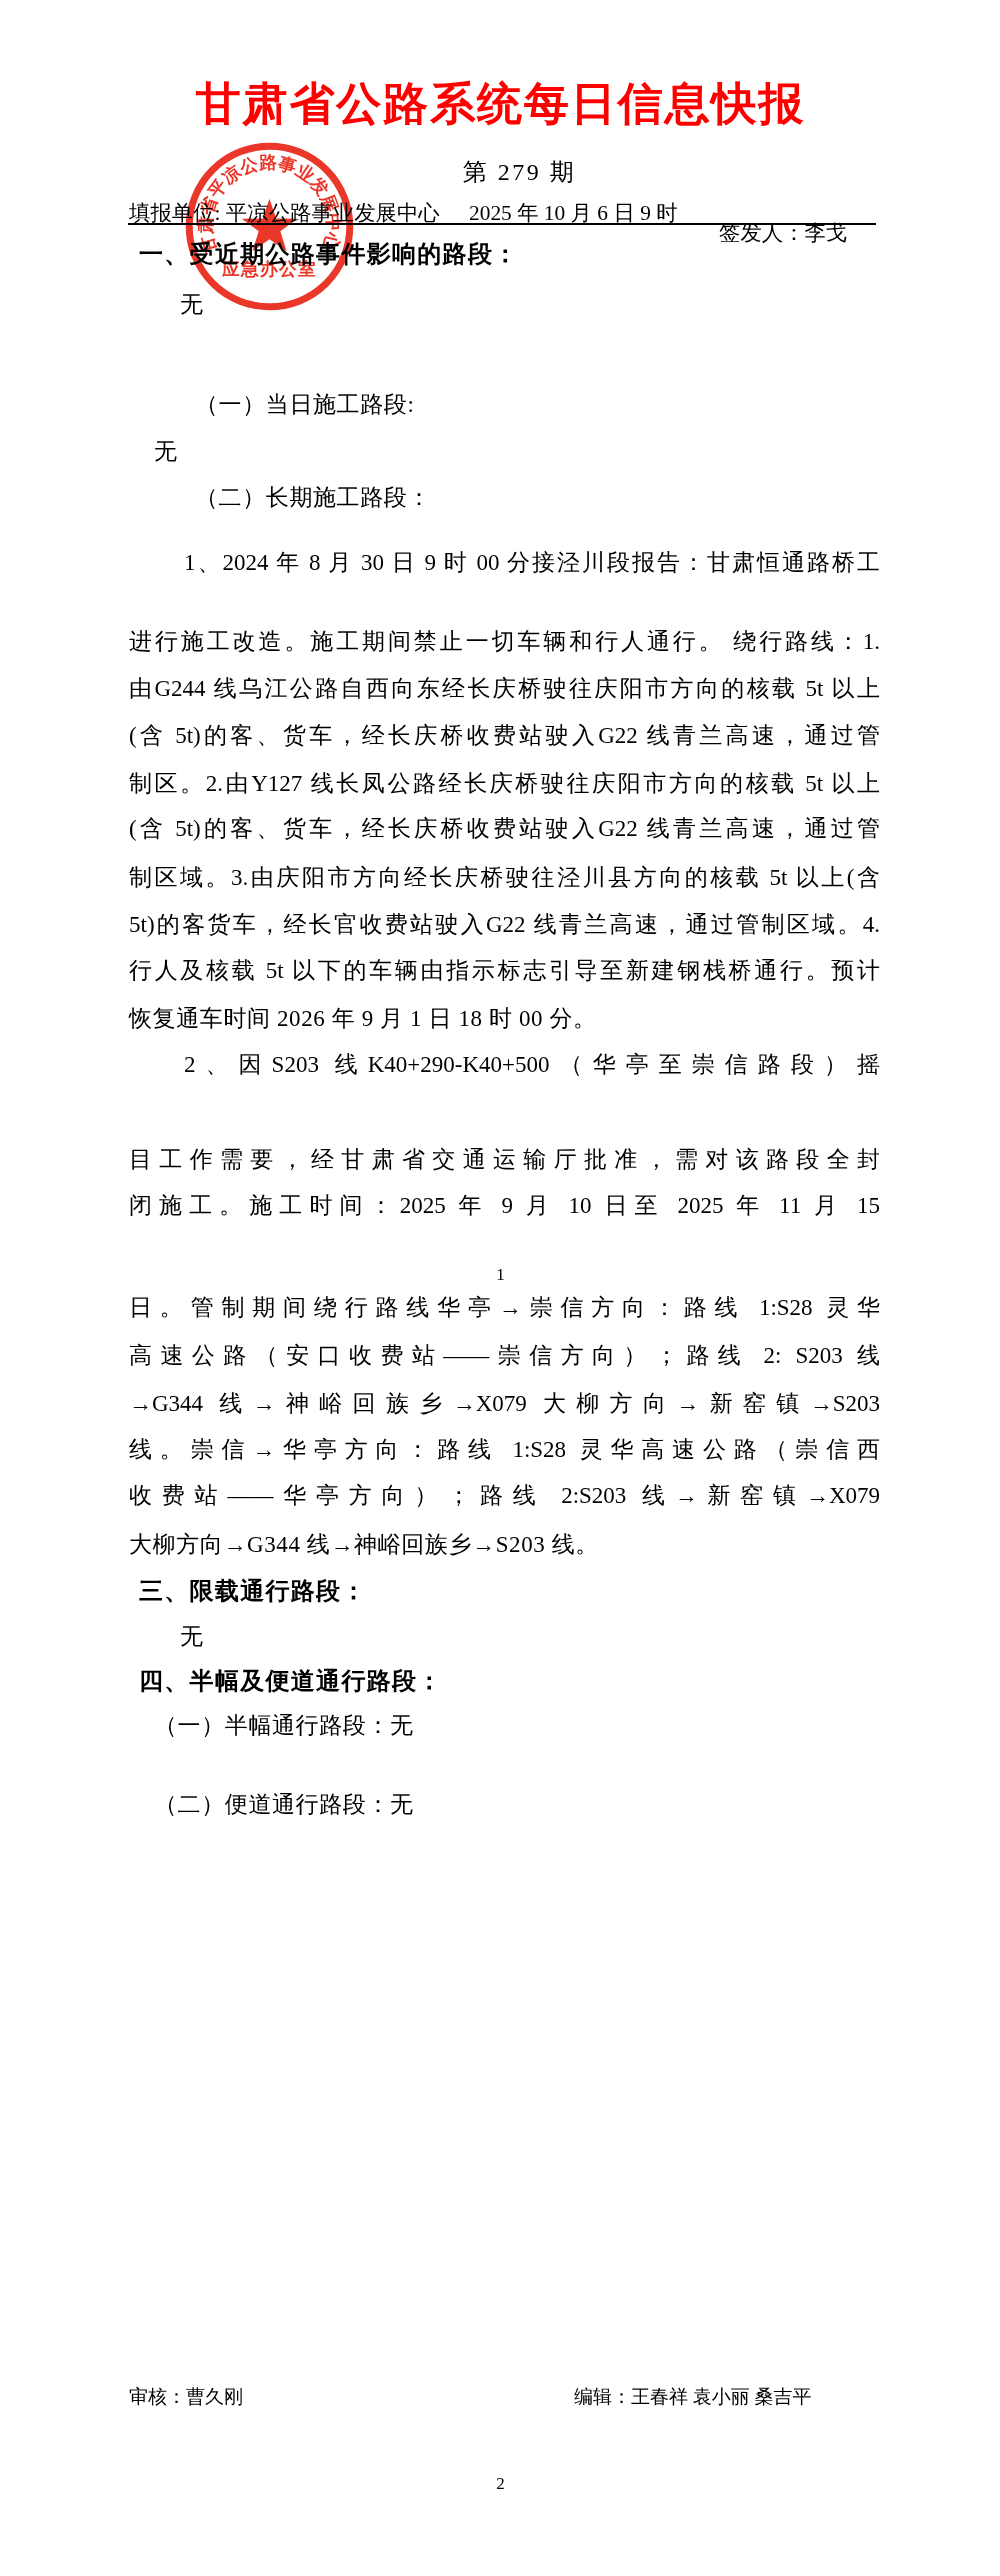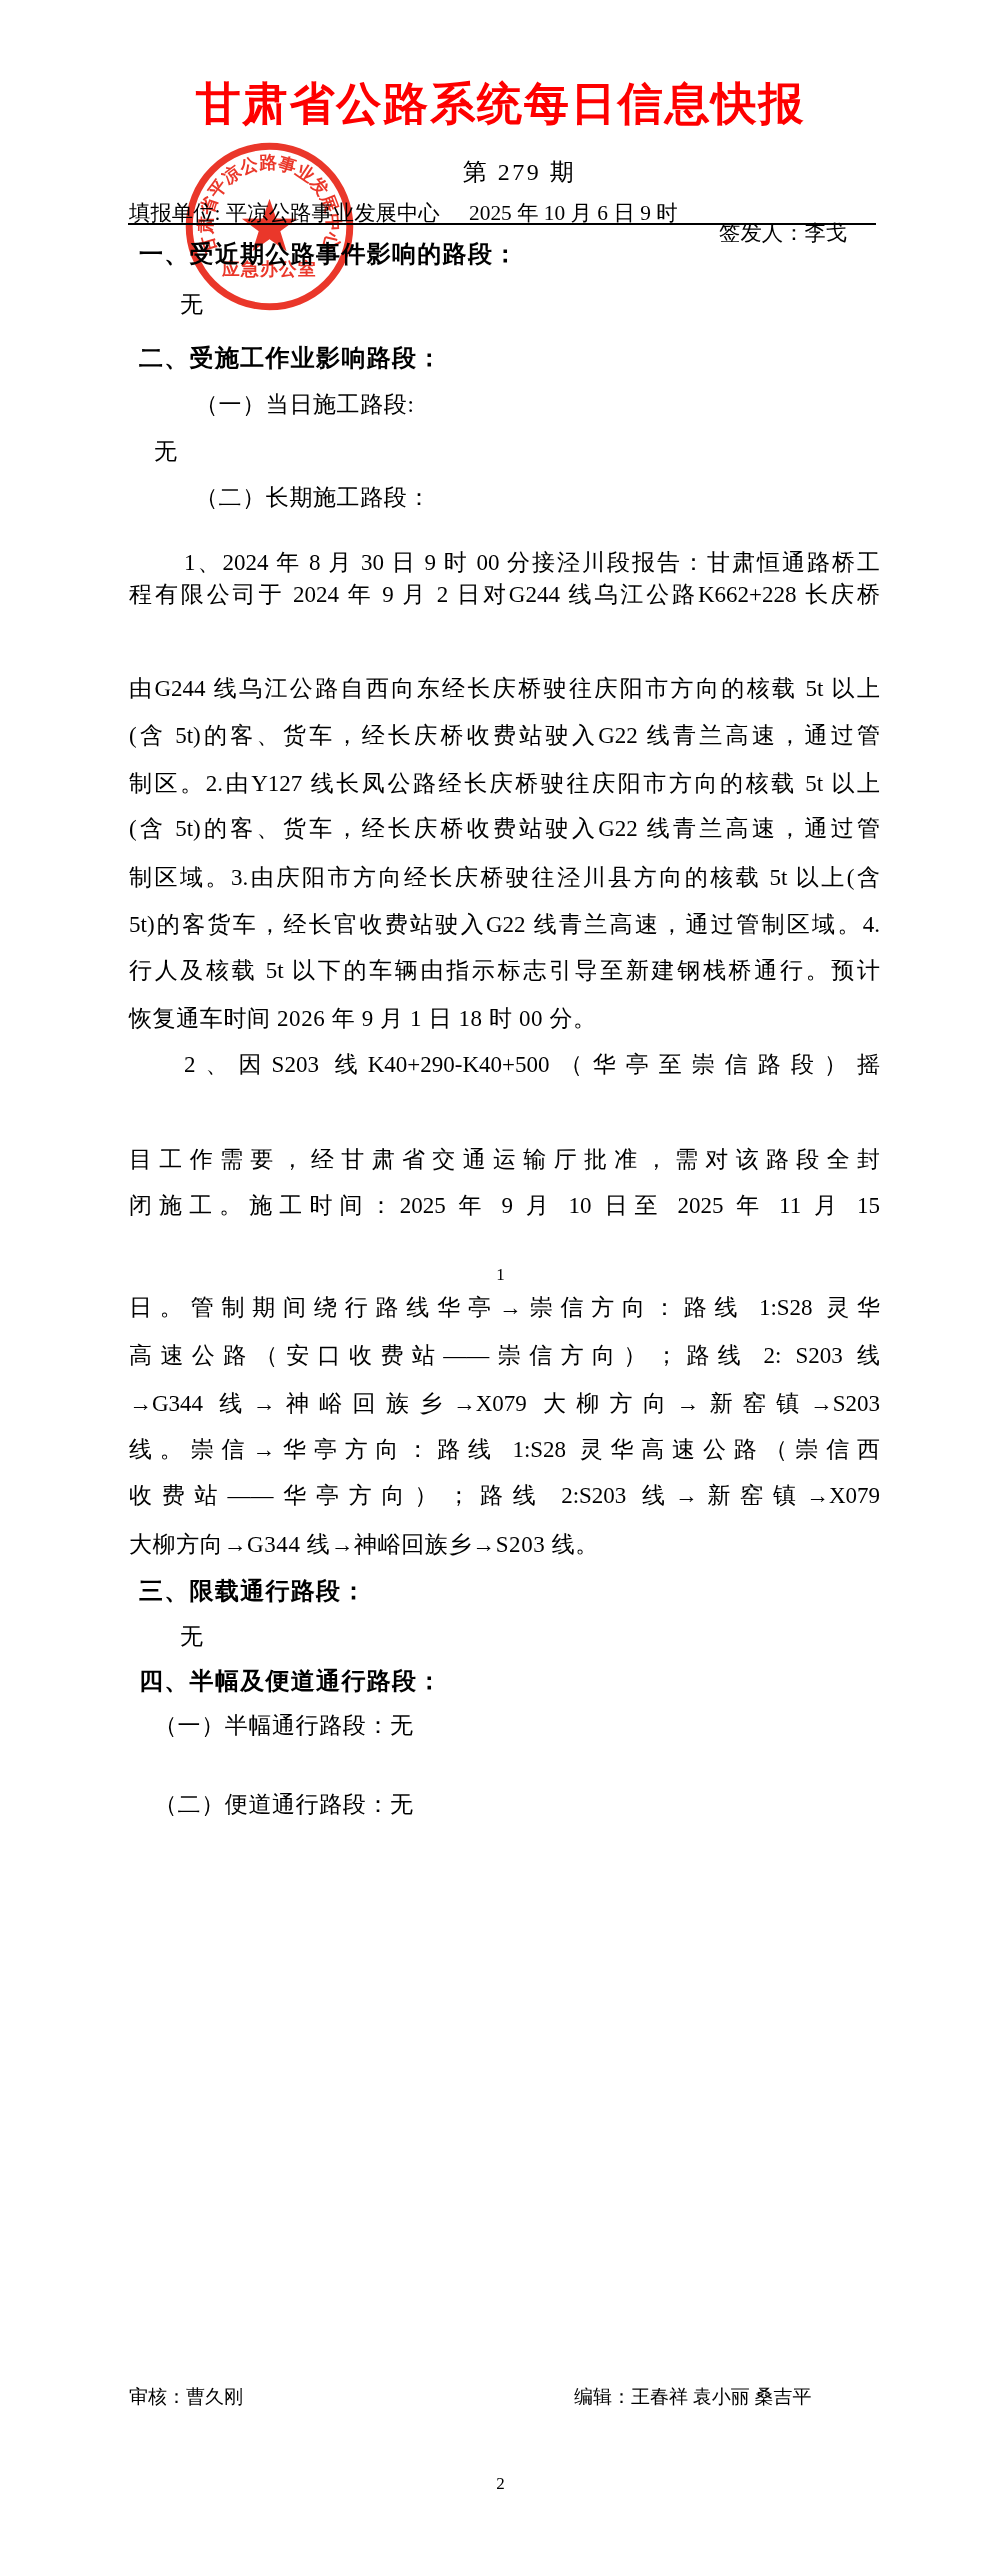--- a/index.html
+++ b/index.html
@@ -67,27 +67,26 @@
   <div class="doc-title">甘肃省公路系统每日信息快报</div>
   <div class="issue-no">第 279 期</div>
 
   <div class="hdr hdr-unit">填报单位: 平凉公路事业发展中心</div>
   <div class="hdr hdr-date">2025 年 10 月 6 日 9 时</div>
   <div class="hdr hdr-signer">签发人：李戈</div>
   <div class="hdr-rule"></div>
 
   <div class="ln h" style="top:230px;left:129px;">一、受近期公路事件影响的路段：</div>
   <div class="ln" style="top:281px;left:180px;">无</div>
-  <div class="ln h" style="top:334px;left:129px;">二、受施工作业影响路段：</div>
   <div class="ln" style="top:381px;left:195px;">（一）当日施工路段:</div>
   <div class="ln" style="top:428px;left:154px;">无</div>
   <div class="ln" style="top:474px;left:195px;">（二）长期施工路段：</div>
 
   <div class="ln j indent" style="top:539px;">1、2024 年 8 月 30 日 9 时 00 分接泾川段报告：甘肃恒通路桥工</div>
-  <div class="ln j" style="top:571px;">程有限公司于 2024 年 9 月 2 日对G244 线乌江公路K662+228 长庆桥</div>
+  <div class="ln j" style="top:618px;">进行施工改造。施工期间禁止一切车辆和行人通行。 绕行路线：1.</div>
   <div class="ln j" style="top:665px;">由G244 线乌江公路自西向东经长庆桥驶往庆阳市方向的核载 5t 以上</div>
   <div class="ln j" style="top:712px;">(含 5t)的客、货车，经长庆桥收费站驶入G22 线青兰高速，通过管</div>
   <div class="ln j" style="top:760px;">制区。2.由Y127 线长凤公路经长庆桥驶往庆阳市方向的核载 5t 以上</div>
   <div class="ln j" style="top:805px;">(含 5t)的客、货车，经长庆桥收费站驶入G22 线青兰高速，通过管</div>
   <div class="ln j" style="top:854px;">制区域。3.由庆阳市方向经长庆桥驶往泾川县方向的核载 5t 以上(含</div>
   <div class="ln j" style="top:901px;">5t)的客货车，经长官收费站驶入G22 线青兰高速，通过管制区域。4.</div>
   <div class="ln j" style="top:947px;">行人及核载 5t 以下的车辆由指示标志引导至新建钢栈桥通行。预计</div>
   <div class="ln" style="top:995px;left:129px;">恢复通车时间 2026 年 9 月 1 日 18 时 00 分。</div>
 
   <div class="ln j indent" style="top:1041px;">2、因S203 线K40+290-K40+500（华亭至崇信路段）摇</div>

